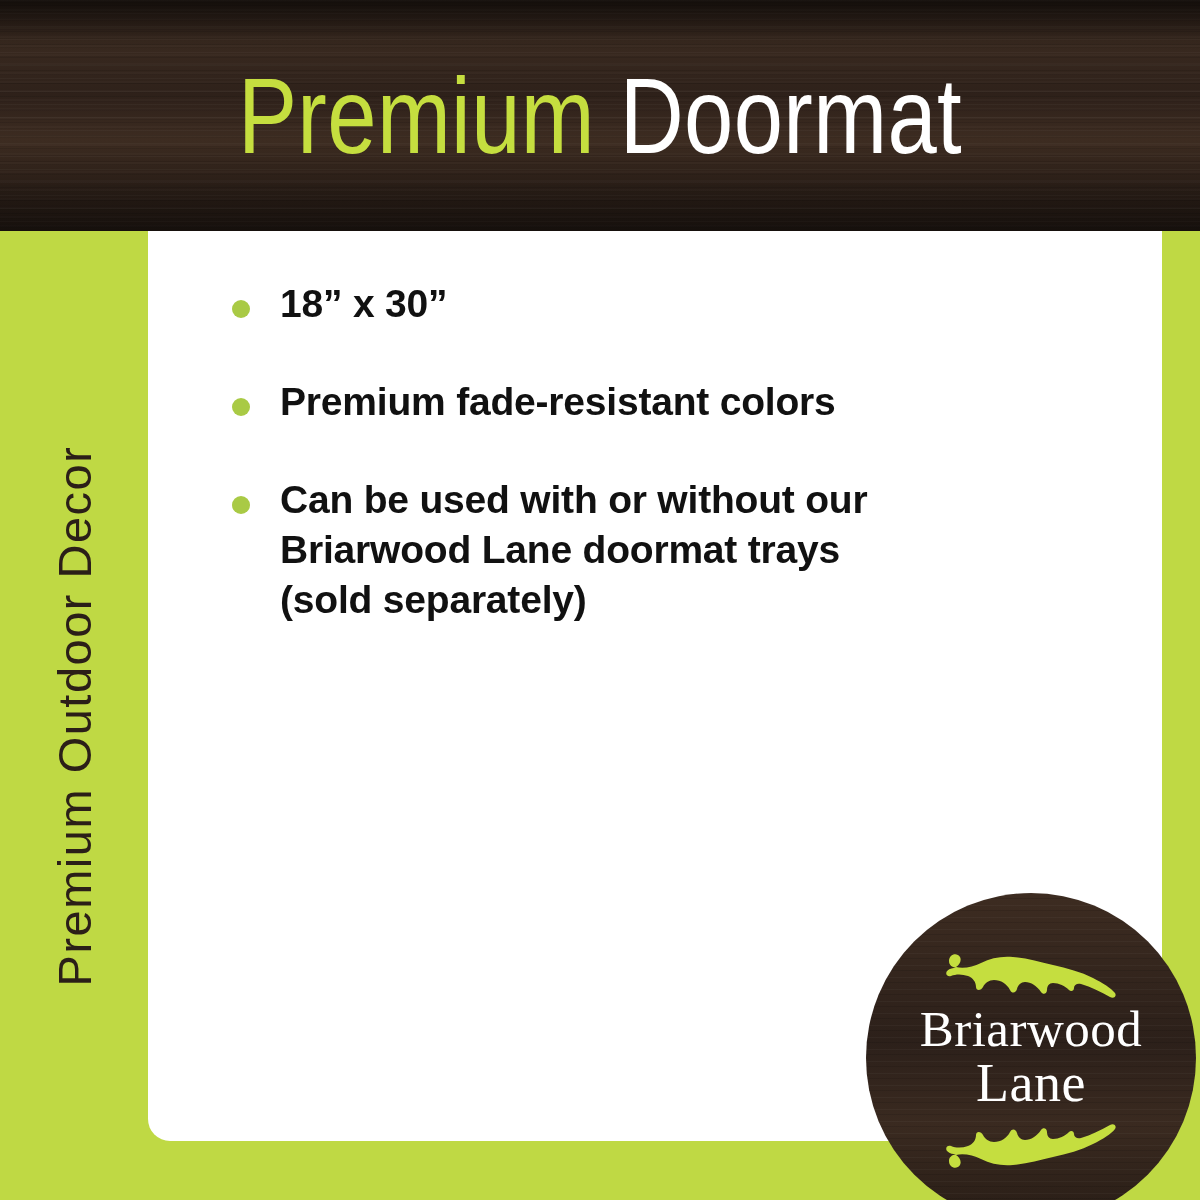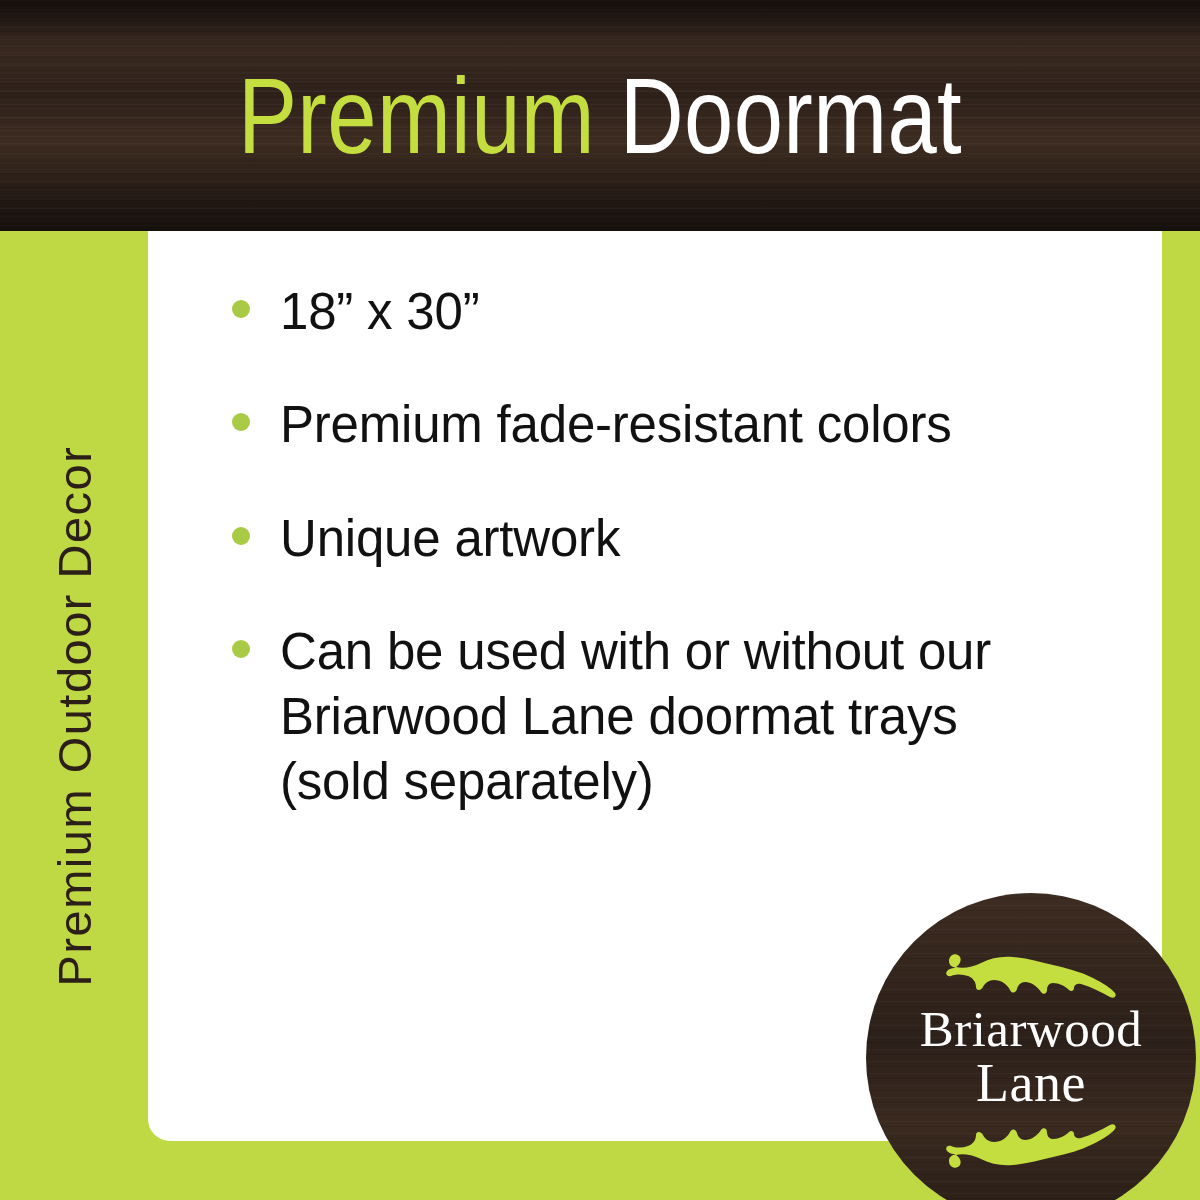--- a/index.html
+++ b/index.html
@@ -152,23 +152,23 @@
     width: 880px;
     margin: 0;
     padding: 0;
     list-style: none;
   }
   .bullet-item {
     position: relative;
     padding-left: 52px;
     margin-bottom: 48px;
     color: #111111;
-    font-size: 51px;
+    font-size: 39px;
     line-height: 1.28;
-    font-weight: 400;
+    font-weight: 700;
     font-stretch: condensed;
     letter-spacing: -0.2px;
   }
   .bullet-item:last-child { margin-bottom: 0; }
   .bullet-dot {
     position: absolute;
     left: 4px;
     top: 21px;
     width: 18px;
     height: 18px;
@@ -264,24 +264,20 @@
       <li class="bullet-item">
         <span class="bullet-dot"></span>
         <span class="bullet-text">18” x 30”</span>
       </li>
       <li class="bullet-item">
         <span class="bullet-dot"></span>
         <span class="bullet-text">Premium fade-resistant colors</span>
       </li>
       <li class="bullet-item">
         <span class="bullet-dot"></span>
-        <span class="bullet-text">Unique artwork</span>
-      </li>
-      <li class="bullet-item">
-        <span class="bullet-dot"></span>
         <span class="bullet-text">Can be used with or without our
 Briarwood Lane doormat trays
 (sold separately)</span>
       </li>
     </ul>
   </div>
 
   <div class="logo-badge">
     <div class="logo-inner">
 

